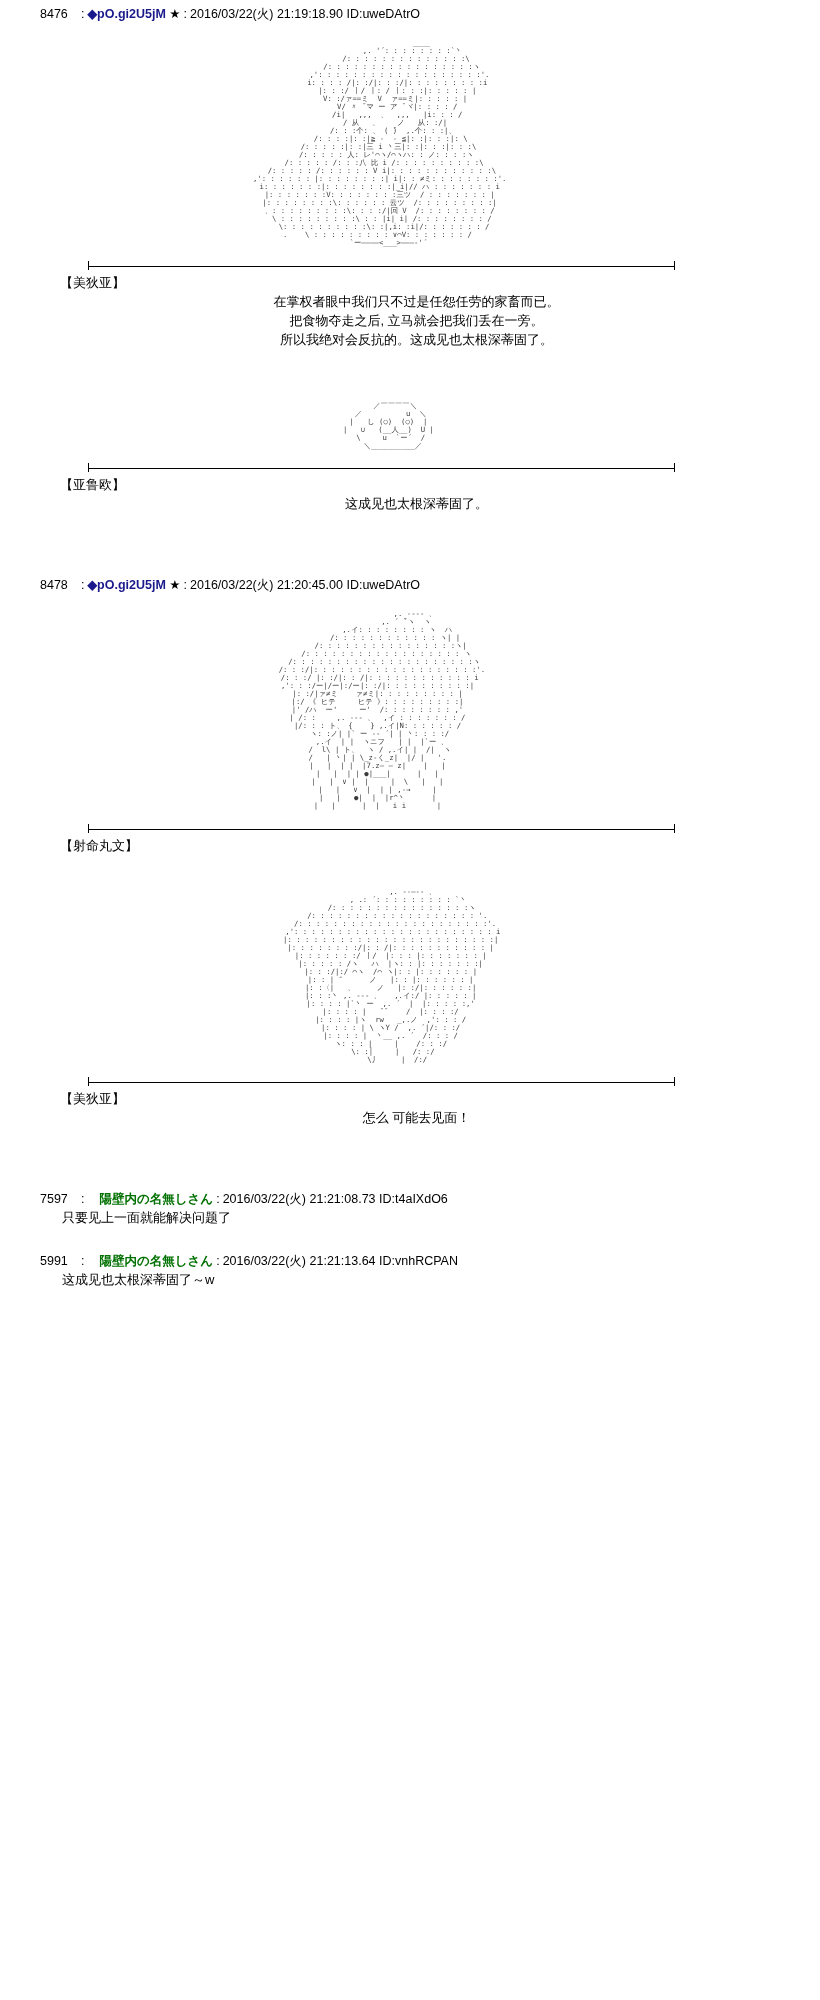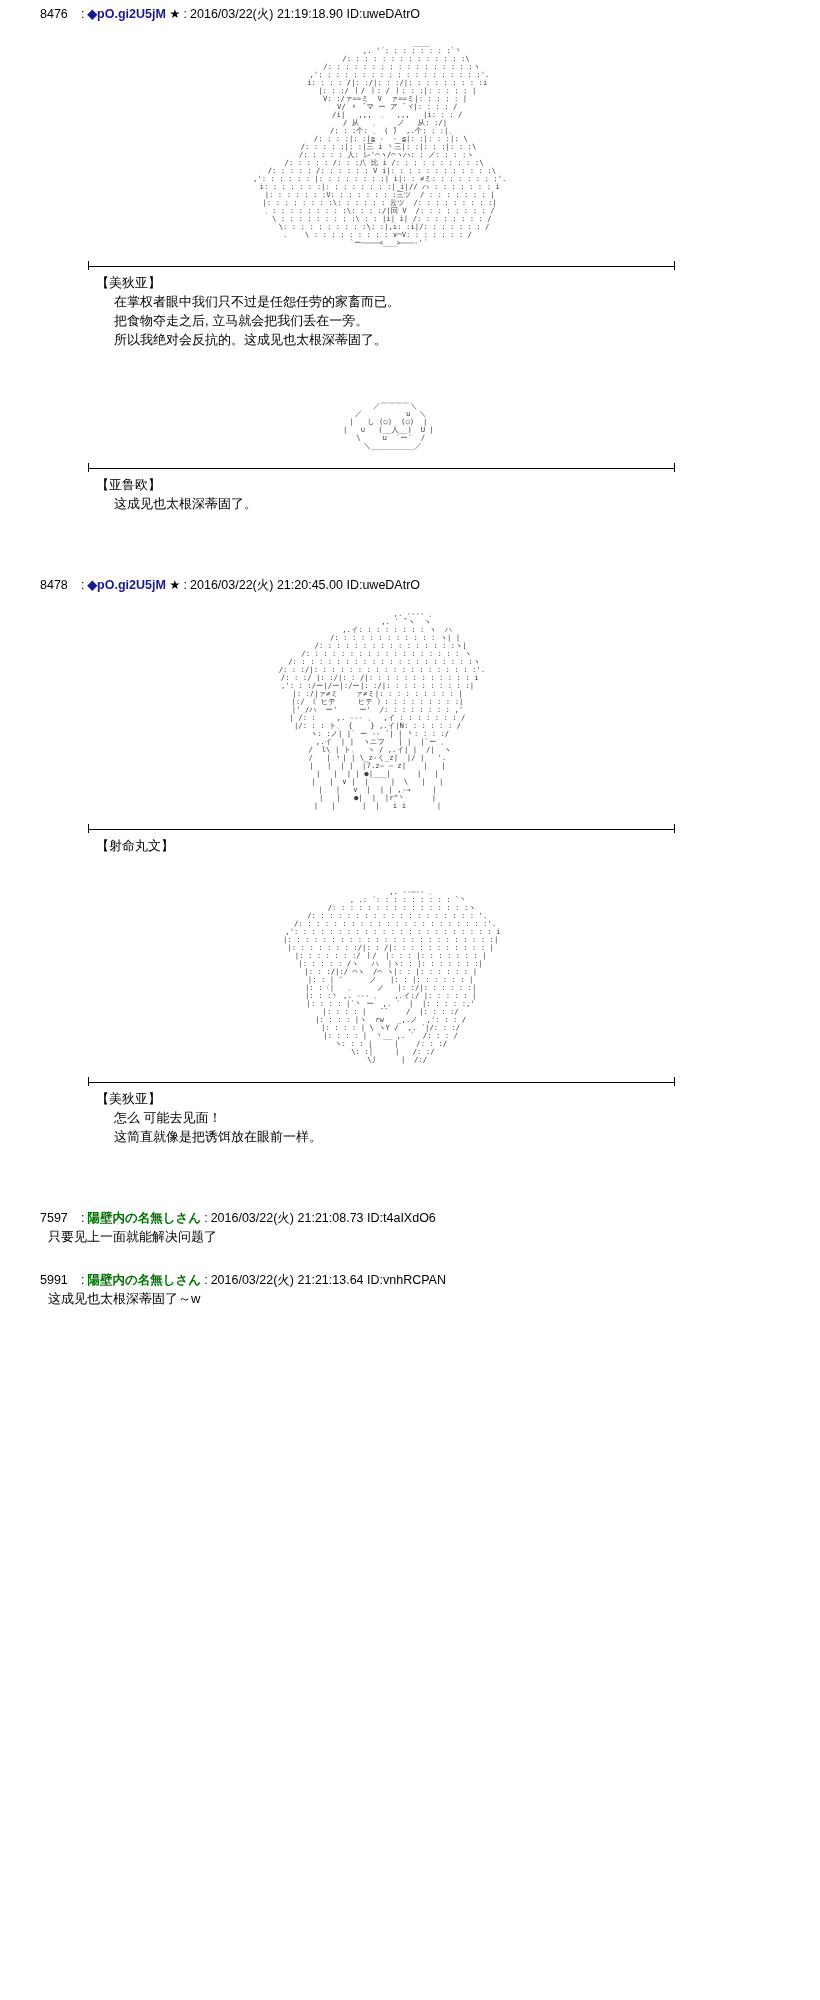--- a/index.html
+++ b/index.html
@@ -39,20 +39,21 @@
   .post-header .sep {
     padding: 0 3px;
   }
   .post-header .name {
     color: #1a1a8c;
     font-weight: bold;
   }
   .post-header .name.anon {
     color: #007000;
     font-weight: bold;
+    margin-left: 12px;
   }
   .post-header .star {
     color: #000;
   }
   .post-header .date {
     color: #000;
   }
   .post-header .id {
     color: #000;
   }
@@ -86,35 +87,36 @@
     position: absolute;
     bottom: -4px;
     width: 1px;
     height: 9px;
     background: #000;
   }
   .divider::before { left: 0; }
   .divider::after { right: 0; }
 
   .speech {
-    padding-left: 96px;
+    padding-left: 60px;
     padding-top: 6px;
     font-size: 13px;
     line-height: 19px;
     color: #000;
   }
   .speech .who {
     display: block;
   }
   .speech .line {
     display: block;
     padding-left: 18px;
+    text-align: center;
   }
   .reply-body {
-    padding-left: 48px;
+    padding-left: 62px;
     font-size: 13px;
     line-height: 19px;
     padding-top: 1px;
   }
   .spacer-s { height: 10px; }
   .spacer-m { height: 26px; }
   .spacer-l { height: 46px; }
   .spacer-xl { height: 64px; }
 </style>
 </head>
@@ -262,21 +264,20 @@
          \丿     |  /:/</pre>
     </div>
 
     <div class="divider-wrap">
       <div class="divider"></div>
     </div>
 
     <div class="speech">
       <span class="who">【美狄亚】</span>
       <span class="line">怎么 可能去见面！</span>
-      <span class="line">这简直就像是把诱饵放在眼前一样。</span>
     </div>
   </div>
 
   <div class="spacer-xl"></div>
 
   <div class="post">
     <div class="post-header">
       <span class="num">7597</span><span class="sep">:</span><span class="name anon">陽壁内の名無しさん</span><span class="sep">:</span><span class="date">2016/03/22(火) 21:21:08.73</span> <span class="id">ID:t4aIXdO6</span>
     </div>
     <div class="reply-body">只要见上一面就能解决问题了</div>

